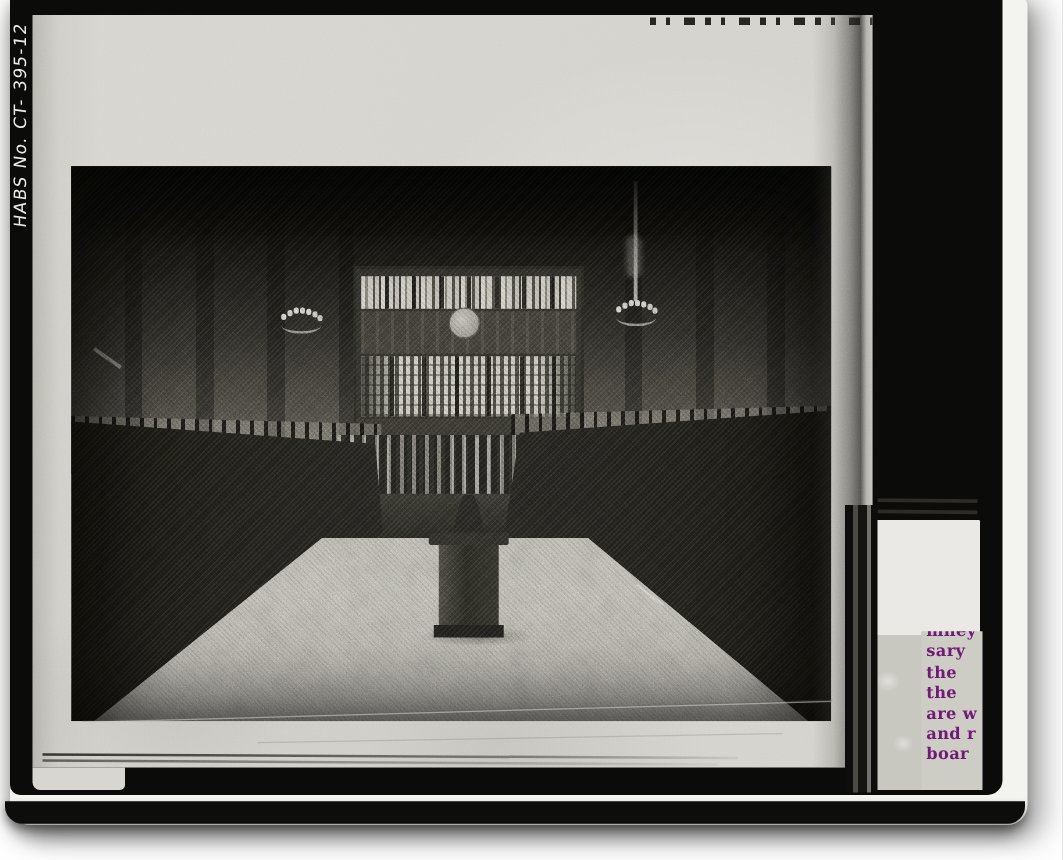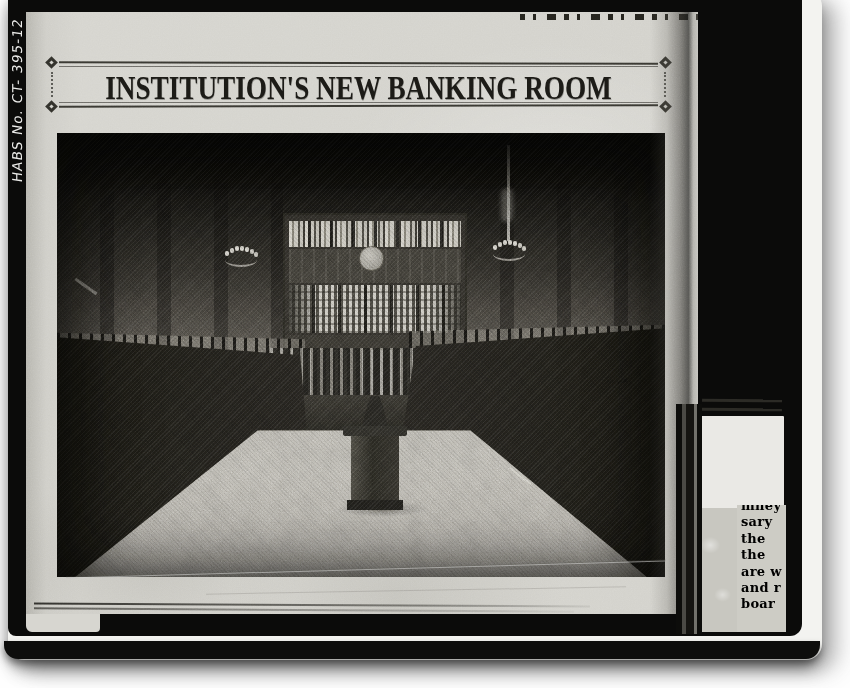--- a/index.html
+++ b/index.html
@@ -123,21 +123,21 @@
   .col-text{position:absolute;left:22px;top:6px;white-space:pre-wrap;font-size:12.5px;line-height:15.4px;
     color:var(--ink,#26251f);text-shadow:0 0 .4px rgba(30,29,25,.7);}
   .col-rule{position:absolute;left:702px;top:399px;width:80px;height:12px;transform:rotate(.5deg);
     border-top:3px solid #2c2b26;border-bottom:3px solid #2c2b26;}
   .white-block{position:absolute;left:700px;top:416px;width:84px;height:98px;background:#eae9e5;border-radius:1px;}
   .gray-blank{position:absolute;left:698px;top:508px;width:41px;height:124px;background:#c8c7c0;
     background-image:radial-gradient(14px 12px at 30% 30%,rgba(255,255,255,.45),transparent 70%),
                      radial-gradient(12px 10px at 60% 70%,rgba(255,255,255,.4),transparent 70%);}
   .frag-paper{position:absolute;left:737px;top:505px;width:49px;height:127px;background:#cdccc5;overflow:hidden;}
   .frag-text{margin:-7px 0 0 4px;white-space:pre-wrap;font-size:13px;font-weight:bold;line-height:16.4px;
-    color:#000000;letter-spacing:.3px;}
+    color:#701a75;letter-spacing:.3px;}
   .dark-streaks{position:absolute;left:676px;top:404px;width:26px;height:230px;
     background:repeating-linear-gradient(90deg,#0d0d0b 0 6px,#4b4a45 6px 10px,#151411 10px 18px,#72716b 18px 21px,#0d0d0b 21px 26px);}
   .svgdefs{position:absolute;width:0;height:0;}
 </style>
 </head>
 <body>
 
 <svg class="svgdefs" aria-hidden="true">
   <defs>
     <filter id="fineNoise" x="0" y="0" width="100%" height="100%">
@@ -170,33 +170,20 @@
 the
 the
 are w
 and r
 boar</div>
   </div>
 
   <div class="clipping">
     <div class="frag-row"></div>
 
-    <div class="headline-box">
-      <div class="hrule t1"></div>
-      <div class="hrule t2"></div>
-      <div class="hrule b1"></div>
-      <div class="hrule b2"></div>
-      <div class="diamond tl"></div>
-      <div class="diamond tr"></div>
-      <div class="diamond bl"></div>
-      <div class="diamond br"></div>
-      <div class="dotline l"></div>
-      <div class="dotline r"></div>
-      <div class="headline-title">INSTITUTION'S NEW BANKING ROOM</div>
-    </div>
 
     <div class="photo" role="img" aria-label="Grainy halftone newspaper photograph of the new banking room: dark high ceiling, central leaded-glass window with a clock, two ring chandeliers, grilled teller counters along both sides, and a freestanding check desk on the open floor">
       <div class="top-dark"></div>
       <div class="pilasters left"></div>
       <div class="pilasters right"></div>
 
       <div class="window">
         <div class="transom"></div>
         <div class="midband"></div>
         <div class="clock"></div>

